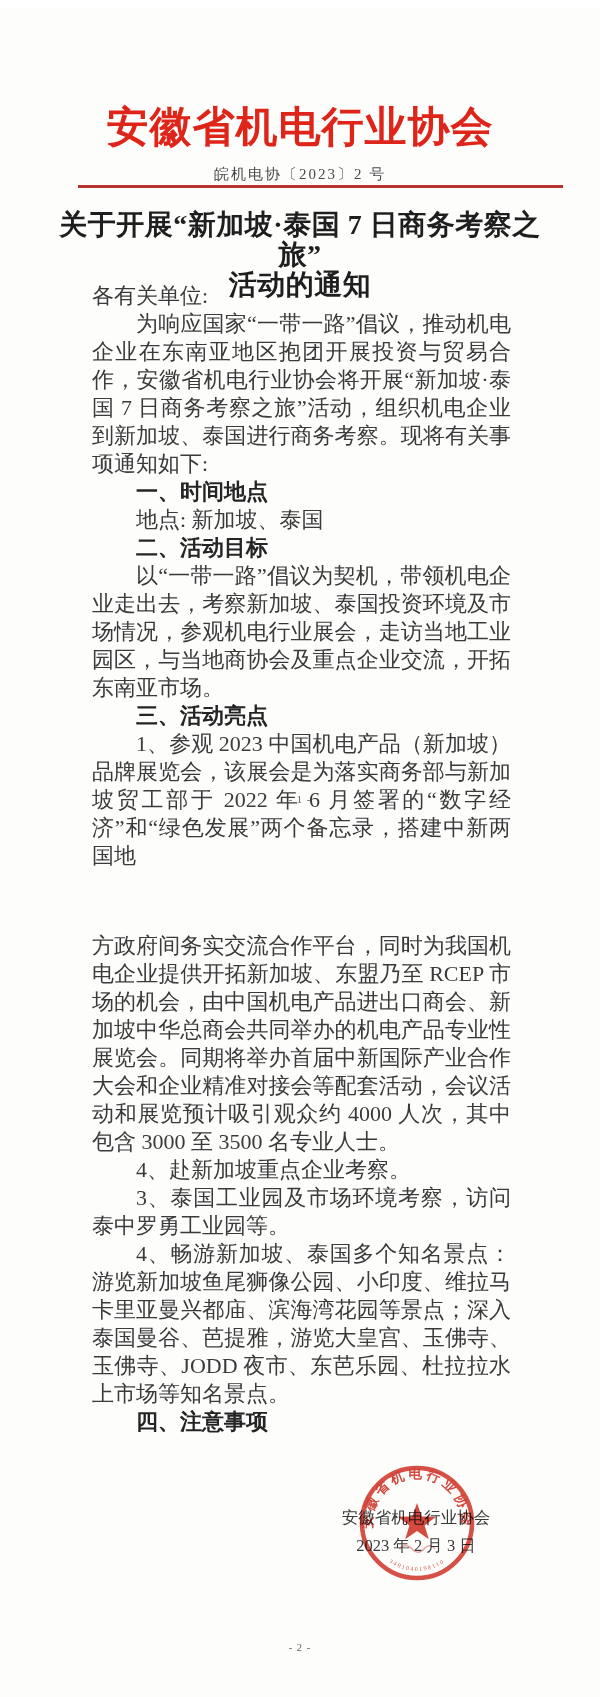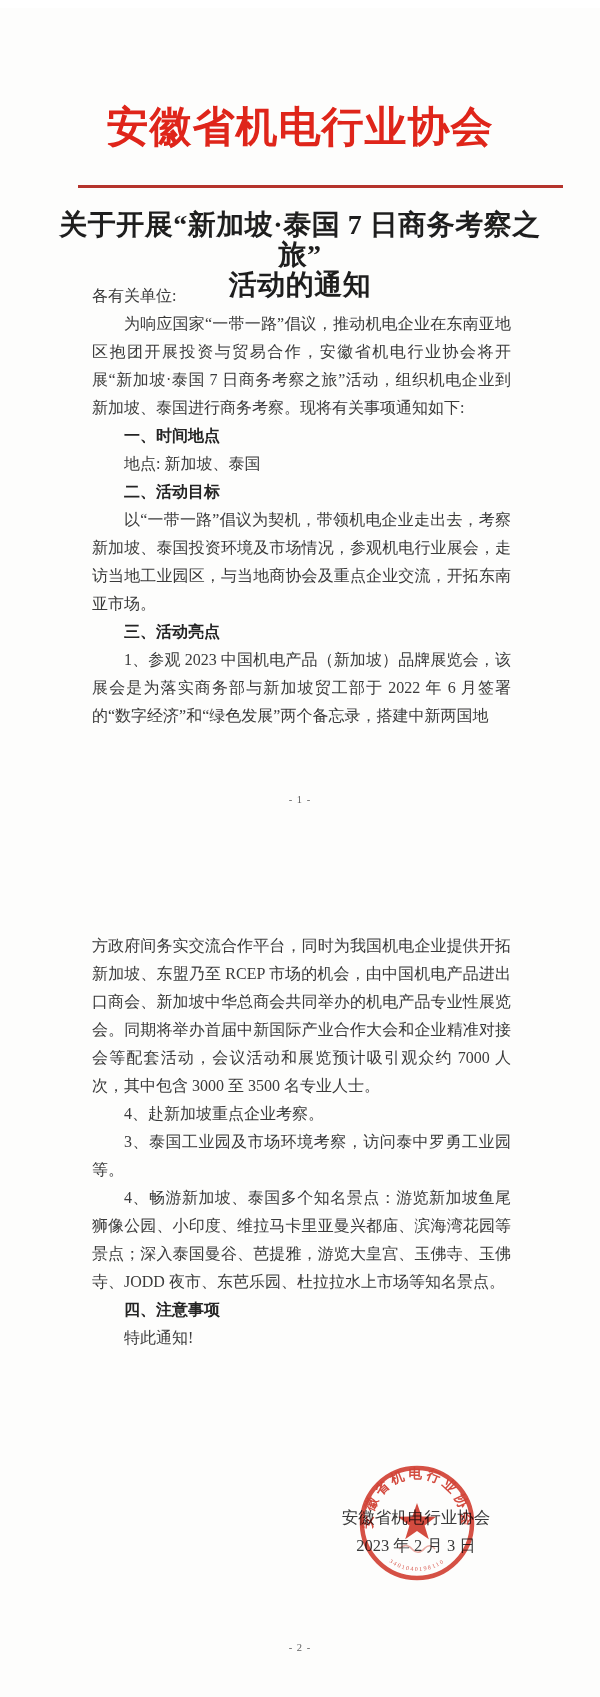--- a/index.html
+++ b/index.html
@@ -28,21 +28,21 @@
     width:485px; height:3px;
     background:#b5342c;
   }
   .doc-title {
     position:absolute; top:202px; left:40px; width:520px;
     text-align:center; font-size:28px; line-height:30px;
     font-weight:bold; color:#1e1e1e; letter-spacing:0.5px;
   }
   .body-block {
     position:absolute; left:92px; width:419px;
-    font-size:16px; line-height:28px;
+    font-size:22px; line-height:28px;
     text-align:justify; color:#3a3a3a;
   }
   #body-page1 { top:274px; }
   #body-page2 { top:924px; }
   .body-block p { margin:0; }
   .indent { text-indent:2em; }
   .heading { font-weight:bold; text-indent:2em; color:#242424; }
   .page-footer {
     position:absolute; left:0; width:100%;
     text-align:center; font-size:10.5px; color:#606060;
@@ -62,20 +62,21 @@
     z-index:5;
   }
 </style>
 </head>
 <body>
 
 <div class="page">
 
   <h1 class="org-title">安徽省机电行业协会</h1>
 
+  <div class="doc-number">皖机电协〔2023〕2 号</div>
 
   <div class="red-rule"></div>
 
   <div class="doc-title">
     <div>关于开展“新加坡·泰国 7 日商务考察之旅”</div>
     <div>活动的通知</div>
   </div>
 
   <section class="body-block" id="body-page1">
     <p>各有关单位:</p>
@@ -84,26 +85,25 @@
     <p class="indent">地点: 新加坡、泰国</p>
     <p class="heading">二、活动目标</p>
     <p class="indent">以“一带一路”倡议为契机，带领机电企业走出去，考察新加坡、泰国投资环境及市场情况，参观机电行业展会，走访当地工业园区，与当地商协会及重点企业交流，开拓东南亚市场。</p>
     <p class="heading">三、活动亮点</p>
     <p class="indent">1、参观 2023 中国机电产品（新加坡）品牌展览会，该展会是为落实商务部与新加坡贸工部于 2022 年 6 月签署的“数字经济”和“绿色发展”两个备忘录，搭建中新两国地</p>
   </section>
 
   <div class="page-footer" id="footer-1">- 1 -</div>
 
   <section class="body-block" id="body-page2">
-    <p>方政府间务实交流合作平台，同时为我国机电企业提供开拓新加坡、东盟乃至 RCEP 市场的机会，由中国机电产品进出口商会、新加坡中华总商会共同举办的机电产品专业性展览会。同期将举办首届中新国际产业合作大会和企业精准对接会等配套活动，会议活动和展览预计吸引观众约 7000 人次，其中包含 3000 至 3500 名专业人士。</p>
+    <p>方政府间务实交流合作平台，同时为我国机电企业提供开拓新加坡、东盟乃至 RCEP 市场的机会，由中国机电产品进出口商会、新加坡中华总商会共同举办的机电产品专业性展览会。同期将举办首届中新国际产业合作大会和企业精准对接会等配套活动，会议活动和展览预计吸引观众约 4000 人次，其中包含 3000 至 3500 名专业人士。</p>
     <p class="indent">4、赴新加坡重点企业考察。</p>
     <p class="indent">3、泰国工业园及市场环境考察，访问泰中罗勇工业园等。</p>
     <p class="indent">4、畅游新加坡、泰国多个知名景点：游览新加坡鱼尾狮像公园、小印度、维拉马卡里亚曼兴都庙、滨海湾花园等景点；深入泰国曼谷、芭提雅，游览大皇宫、玉佛寺、玉佛寺、JODD 夜市、东芭乐园、杜拉拉水上市场等知名景点。</p>
     <p class="heading">四、注意事项</p>
-    <p class="indent">特此通知!</p>
   </section>
 
   <div class="sign-block">
     <div>安徽省机电行业协会</div>
     <div>2023 年 2 月 3 日</div>
   </div>
 
   <svg class="seal" viewBox="0 0 124 124" aria-hidden="true">
     <circle cx="62" cy="62" r="55" fill="none" stroke="#d03326" stroke-width="4.5" opacity="0.92"></circle>
     <defs>

